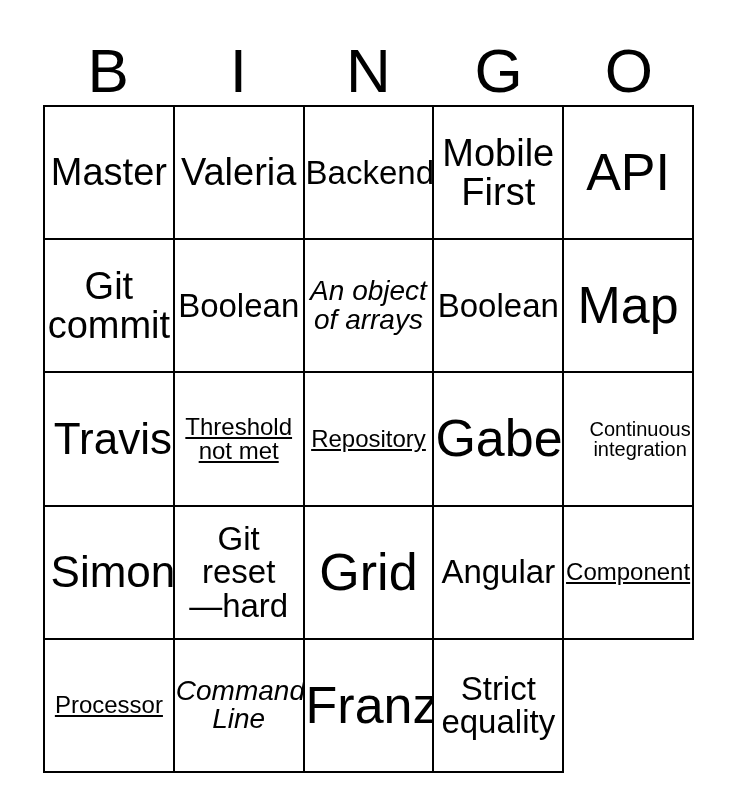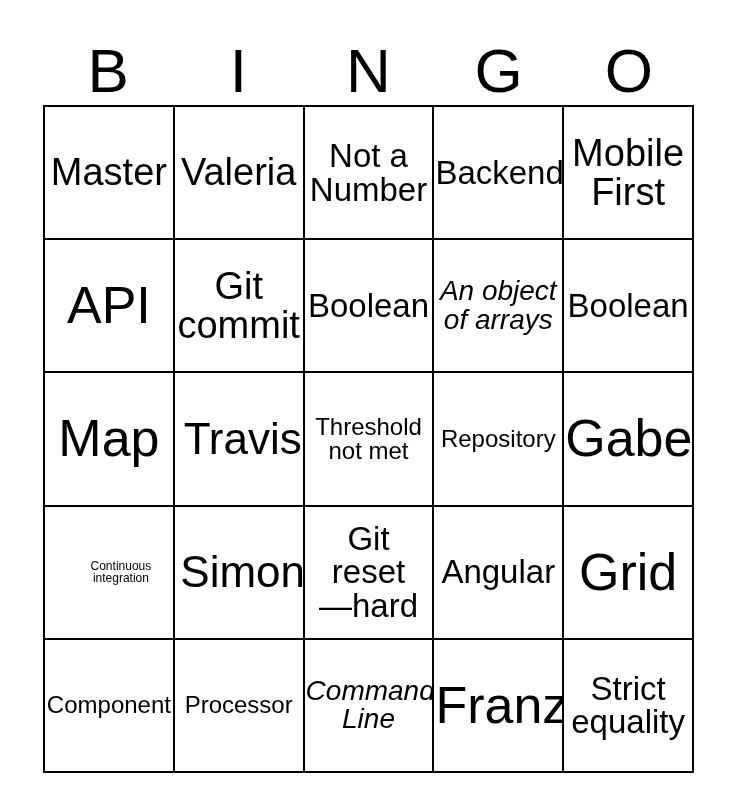--- a/index.html
+++ b/index.html
@@ -75,46 +75,42 @@
     word-break: normal;
     white-space: pre-line;
   }
 
   
   .size-xxl .cell-text { font-size: 52px; }
   .size-xl  .cell-text { font-size: 44px; padding-left: 8px; }
   .size-l   .cell-text { font-size: 38px; }
   .size-m   .cell-text { font-size: 33px; }
   .size-s   .cell-text { font-size: 28px; font-style: italic; }
-  .size-xs  .cell-text { font-size: 24px; }
-  .size-xxs .cell-text { font-size: 12px; margin-left: 24px; }
+  .size-xs  .cell-text { font-size: 24px; text-decoration: underline; }
+  .size-xxs .cell-text { font-size: 20px; margin-left: 24px; }
 </style>
 </head>
 <body>
 
 <div id="bingo-card">
 
   <div class="bingo-header">
       <div class="header-letter">B</div>
       <div class="header-letter">I</div>
       <div class="header-letter">N</div>
       <div class="header-letter">G</div>
       <div class="header-letter">O</div>
     </div>
 
   <div class="bingo-grid">
       <div class="bingo-cell size-l">
         <span class="cell-text">Master</span>
       </div>
       <div class="bingo-cell size-l">
         <span class="cell-text">Valeria</span>
-      </div>
-      <div class="bingo-cell size-m">
-        <span class="cell-text">Not a
-Number</span>
       </div>
       <div class="bingo-cell size-m">
         <span class="cell-text">Backend</span>
       </div>
       <div class="bingo-cell size-l">
         <span class="cell-text">Mobile
 First</span>
       </div>
       <div class="bingo-cell size-xxl">
         <span class="cell-text">API</span>
@@ -154,25 +150,25 @@
 integration</span>
       </div>
       <div class="bingo-cell size-xl">
         <span class="cell-text">Simon</span>
       </div>
       <div class="bingo-cell size-m">
         <span class="cell-text">Git
 reset
 —hard</span>
       </div>
+      <div class="bingo-cell size-xxl">
+        <span class="cell-text">Grid</span>
+      </div>
       <div class="bingo-cell size-m">
         <span class="cell-text">Angular</span>
-      </div>
-      <div class="bingo-cell size-xxl">
-        <span class="cell-text">Grid</span>
       </div>
       <div class="bingo-cell size-xs">
         <span class="cell-text">Component</span>
       </div>
       <div class="bingo-cell size-xs">
         <span class="cell-text">Processor</span>
       </div>
       <div class="bingo-cell size-s">
         <span class="cell-text">Command
 Line</span>

